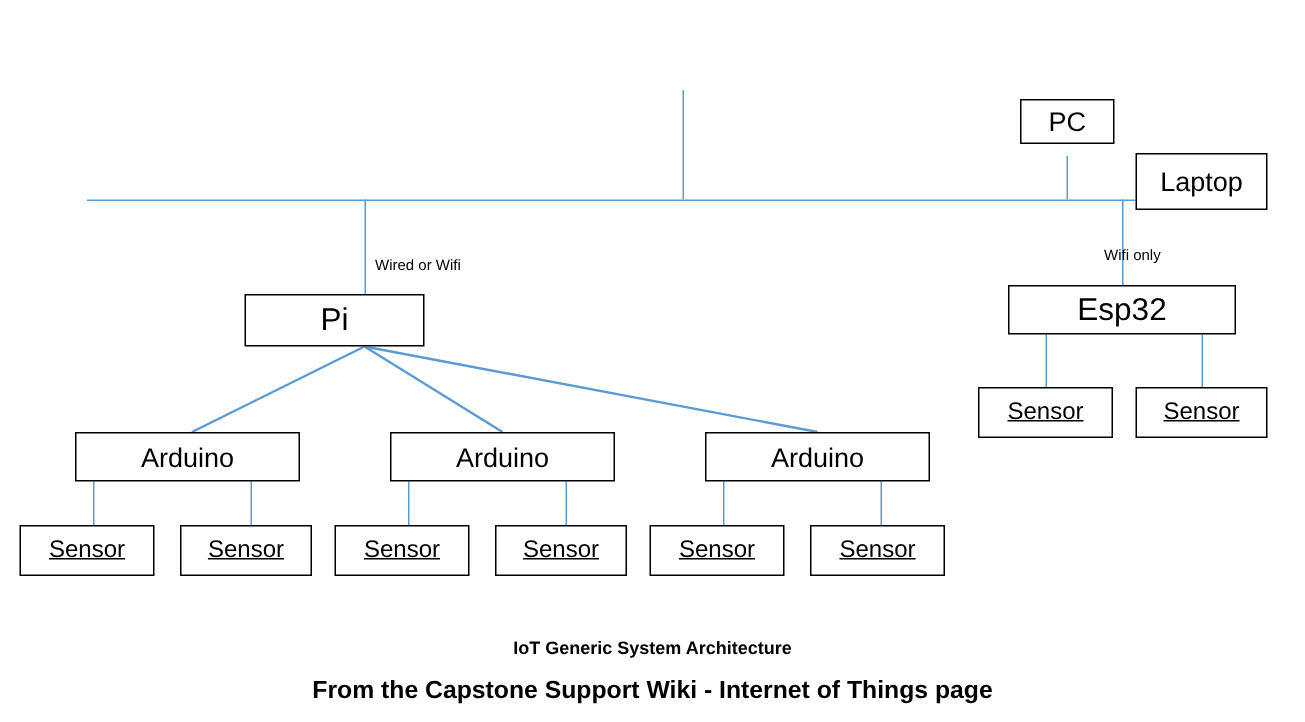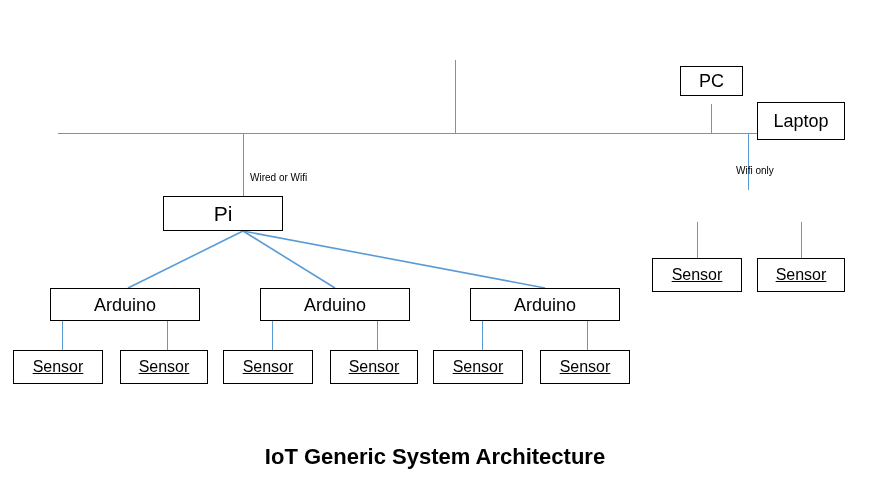--- a/index.html
+++ b/index.html
@@ -75,21 +75,21 @@
 
   .caption {
     position: absolute;
     left: 0;
     width: 870px;
     text-align: center;
     font-weight: bold;
     color: #000000;
     white-space: nowrap;
   }
-  .caption-1 { font-size: 22px; top: 444px; }
+  .caption-1 { font-size: 12px; top: 425px; }
   .caption-2 { font-size: 16.5px; top: 451px; }
 </style>
 </head>
 <body>
 
 <div id="canvas">
 
   <svg class="edge-diag" viewBox="0 0 870 481" xmlns="http://www.w3.org/2000/svg">
     <line x1="243" y1="231" x2="128" y2="288" stroke="#5b9bd5" stroke-width="1.6"></line>
     <line x1="243" y1="231" x2="335" y2="288" stroke="#5b9bd5" stroke-width="1.6"></line>
@@ -120,20 +120,23 @@
   <div class="node size-md" style="left:680px; top:66px; width:63px; height:30px;">
     <span class="node-label">PC</span>
   </div>
   <div class="node size-md" style="left:757px; top:66px; width:88px; height:38px;margin-top:36px;">
     <span class="node-label">Laptop</span>
   </div>
 
   <div class="node size-lg" style="left:163px; top:196px; width:120px; height:35px;">
     <span class="node-label">Pi</span>
   </div>
+  <div class="node size-lg" style="left:672px; top:190px; width:152px; height:33px;">
+    <span class="node-label">Esp32</span>
+  </div>
 
   <div class="node size-md" style="left:50px; top:288px; width:150px; height:33px;">
     <span class="node-label">Arduino</span>
   </div>
   <div class="node size-md" style="left:260px; top:288px; width:150px; height:33px;">
     <span class="node-label">Arduino</span>
   </div>
   <div class="node size-md" style="left:470px; top:288px; width:150px; height:33px;">
     <span class="node-label">Arduino</span>
   </div>
@@ -158,14 +161,15 @@
   </div>
 
   <div class="node size-sm" style="left:652px; top:258px; width:90px; height:34px;">
     <span class="node-label">Sensor</span>
   </div>
   <div class="node size-sm" style="left:757px; top:258px; width:88px; height:34px;">
     <span class="node-label">Sensor</span>
   </div>
 
   <div class="caption caption-1">IoT Generic System Architecture</div>
+  <div class="caption caption-2">From the Capstone Support Wiki - Internet of Things page</div>
 
 </div>
 
 </body></html>

